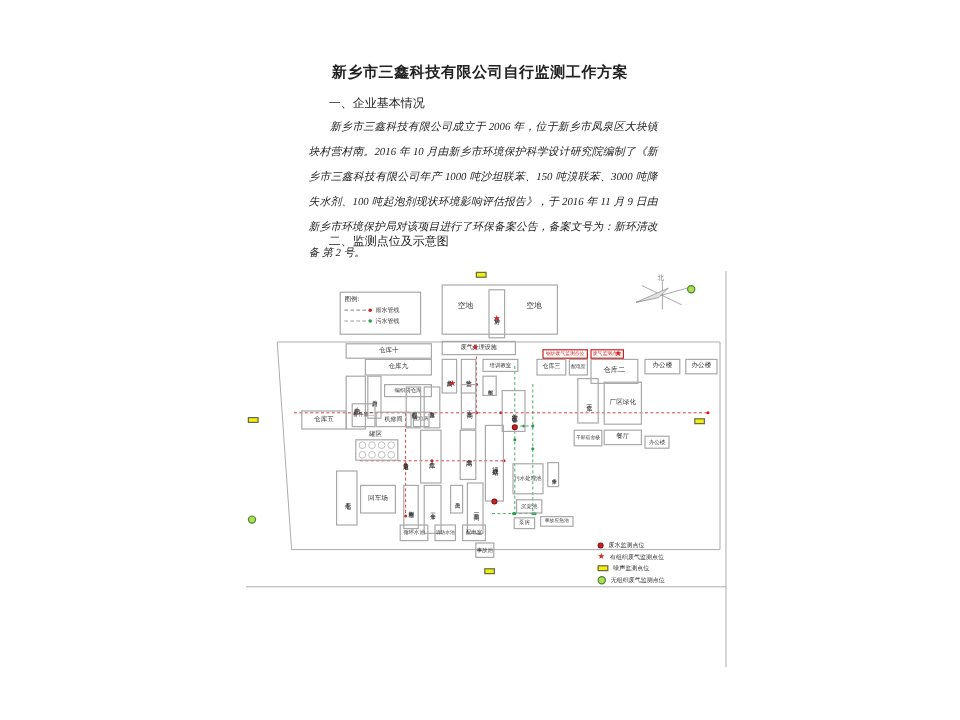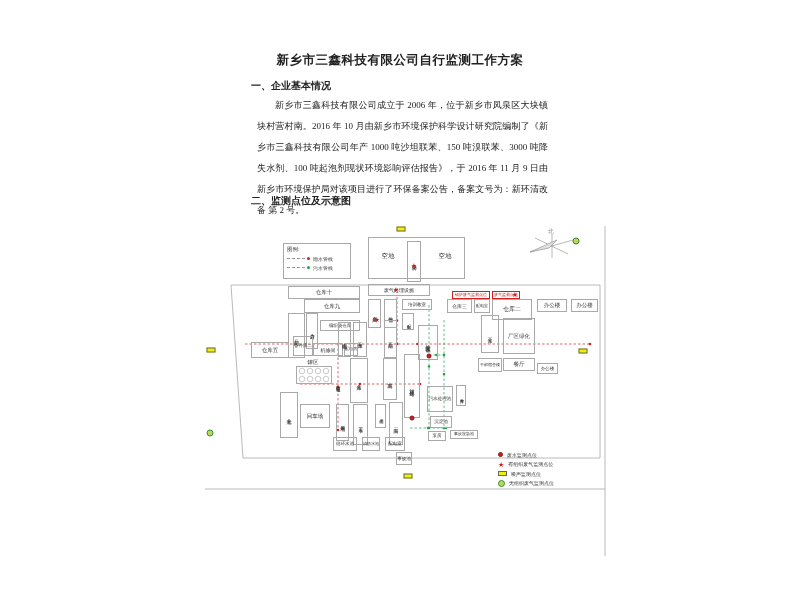--- a/index.html
+++ b/index.html
@@ -1,23 +1,23 @@
 <!DOCTYPE html>
 <html><head>
 <meta charset="utf-8">
 <style>
   html,body{margin:0;padding:0;background:#ffffff;}
   .canvas{position:relative;width:728px;height:600px;background:#fff;overflow:hidden;
           font-family:"Liberation Serif","DejaVu Serif",serif;color:#222;}
   .doc-title{position:absolute;left:0;top:52px;width:800px;text-align:center;
              font-size:12.5px;font-weight:bold;letter-spacing:0.5px;}
-  .h2{position:absolute;left:251px;font-size:10px;font-weight:bold;}
+  .h2{position:absolute;left:274px;font-size:10px;font-weight:normal;}
   .h2.s1{top:79px;} .h2.s2{top:194px;text-align:right;}
   .para{position:absolute;left:257px;top:95px;width:291px;font-size:9px;line-height:21px;
-        text-align:justify;text-indent:18px;}
+        text-align:justify;text-indent:18px;font-style:italic;}
   
   #site-map{position:absolute;left:205px;top:222px;width:440px;height:336px;}
   #map-svg{position:absolute;left:0;top:0;}
   .b{position:absolute;border:0.6px solid #a9a9a9;display:flex;align-items:center;justify-content:center;
      text-align:center;color:#333;line-height:1.2;overflow:hidden;box-sizing:border-box;
      font-family:"Liberation Sans","DejaVu Sans",sans-serif;}
   .b.v{writing-mode:vertical-rl;letter-spacing:0.5px;}
   .b.nb{border:none;}
   .b.red{border-color:#cc2222;color:#cc2222;}
   .mk{position:absolute;transform:translate(-50%,-50%);}

